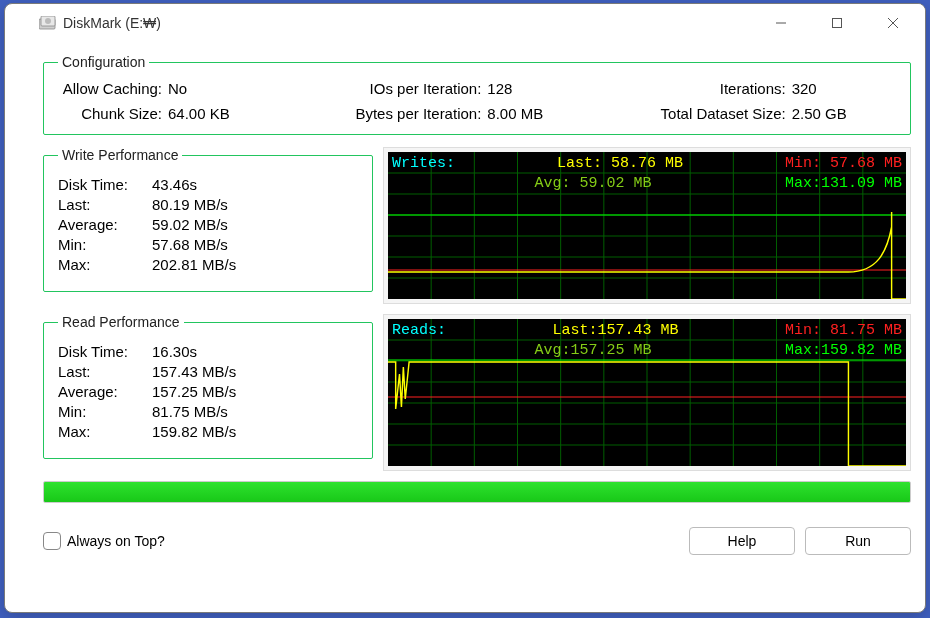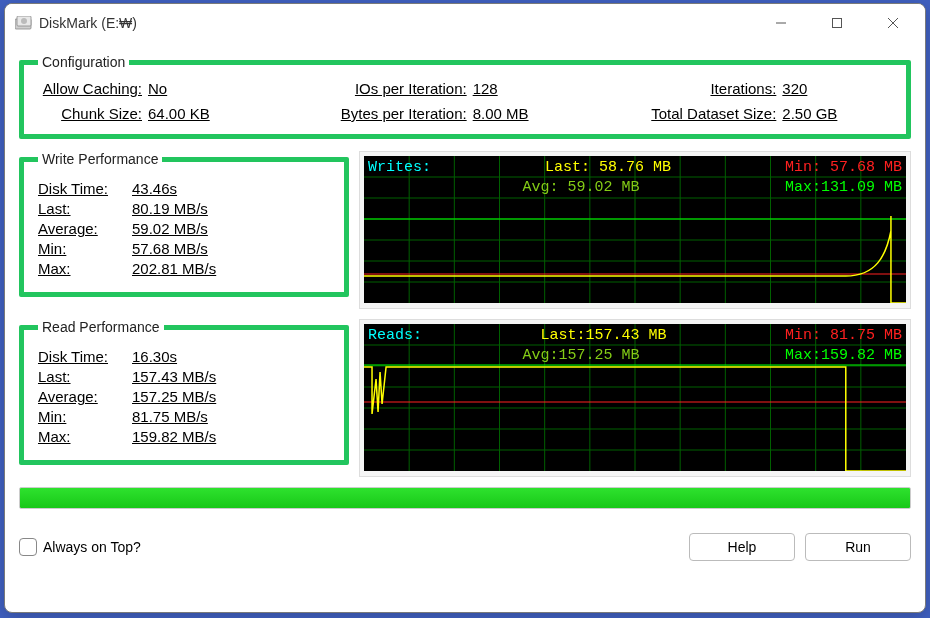--- a/index.html
+++ b/index.html
@@ -15,20 +15,21 @@
       position: absolute;
       top: 3px;
       left: 4px;
       width: 922px;
       height: 610px;
       background: #ffffff;
       border: 1px solid #7a7a7a;
       border-radius: 8px;
       overflow: hidden;
       box-shadow: 0 4px 16px rgba(0,0,0,0.2);
+      padding-left: 24px;
     }
     .titlebar {
       display: flex;
       align-items: center;
       height: 38px;
       padding: 0 4px 0 10px;
       background: #fff;
     }
     .titlebar .app-icon {
       width: 18px;
@@ -48,39 +49,38 @@
       display: flex;
       align-items: center;
       justify-content: center;
       color: #555;
     }
     .titlebar .winbtn svg { stroke: #555; }
     .content {
       padding: 12px 14px 12px 14px;
     }
     fieldset {
-      border: 5px solid #22c55e;
+      border: 1px solid #22c55e;
       border-radius: 2px;
       padding: 10px 14px 12px 14px;
       margin-bottom: 12px;
     }
     legend {
       font-size: 14px;
       color: #222;
       padding: 0 4px;
     }
     .config-grid {
       display: grid;
       grid-template-columns: 1fr 1fr 1fr;
       row-gap: 8px;
     }
     .kv {
       display: flex;
       font-size: 15px;
-      text-decoration: underline;
     }
     .kv .k { text-align: right; padding-right: 6px; }
     .kv .v { text-align: left; }
     .config-grid .kv.row1.col1 .k { width: 110px; }
     .config-grid .kv.row1.col2 .k { width: 150px; }
     .config-grid .kv.row1.col3 .k { width: 175px; }
     .config-grid .kv.row2.col1 .k { width: 110px; }
     .config-grid .kv.row2.col2 .k { width: 150px; }
     .config-grid .kv.row2.col3 .k { width: 175px; }
 

